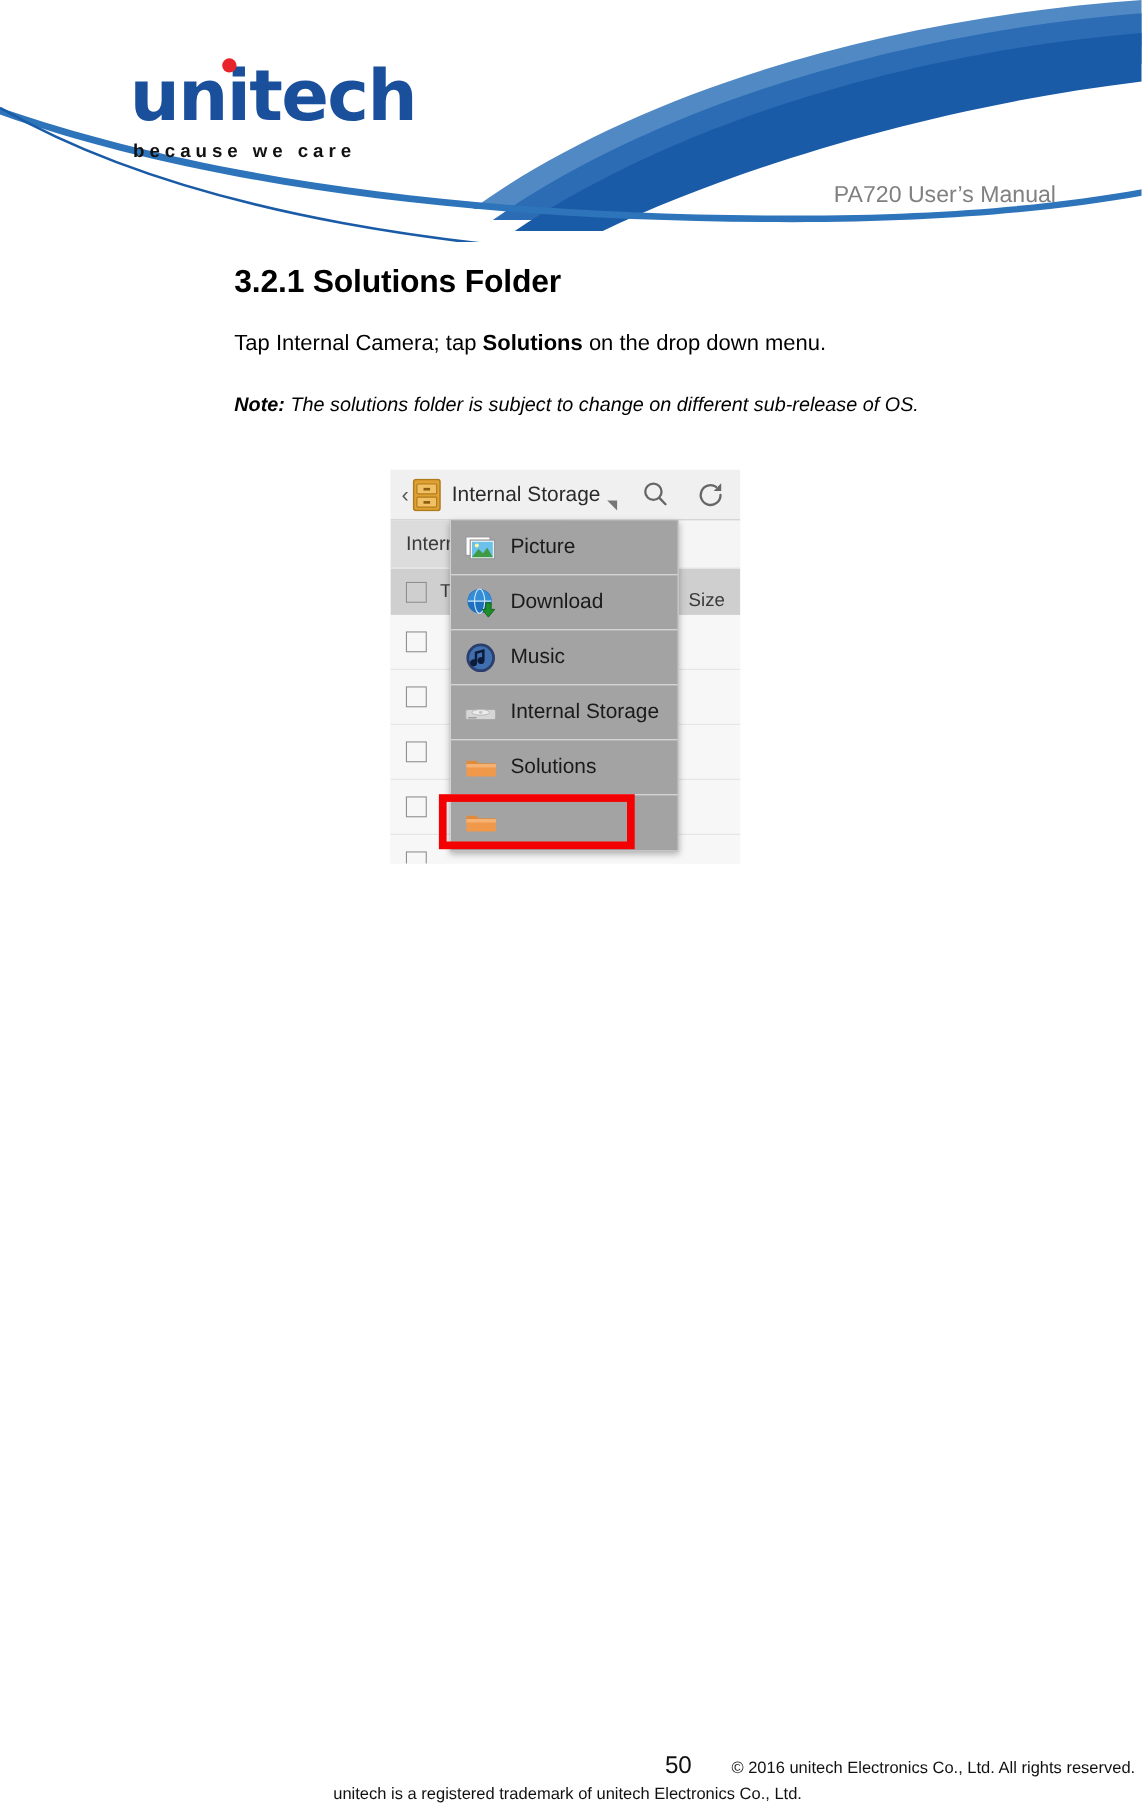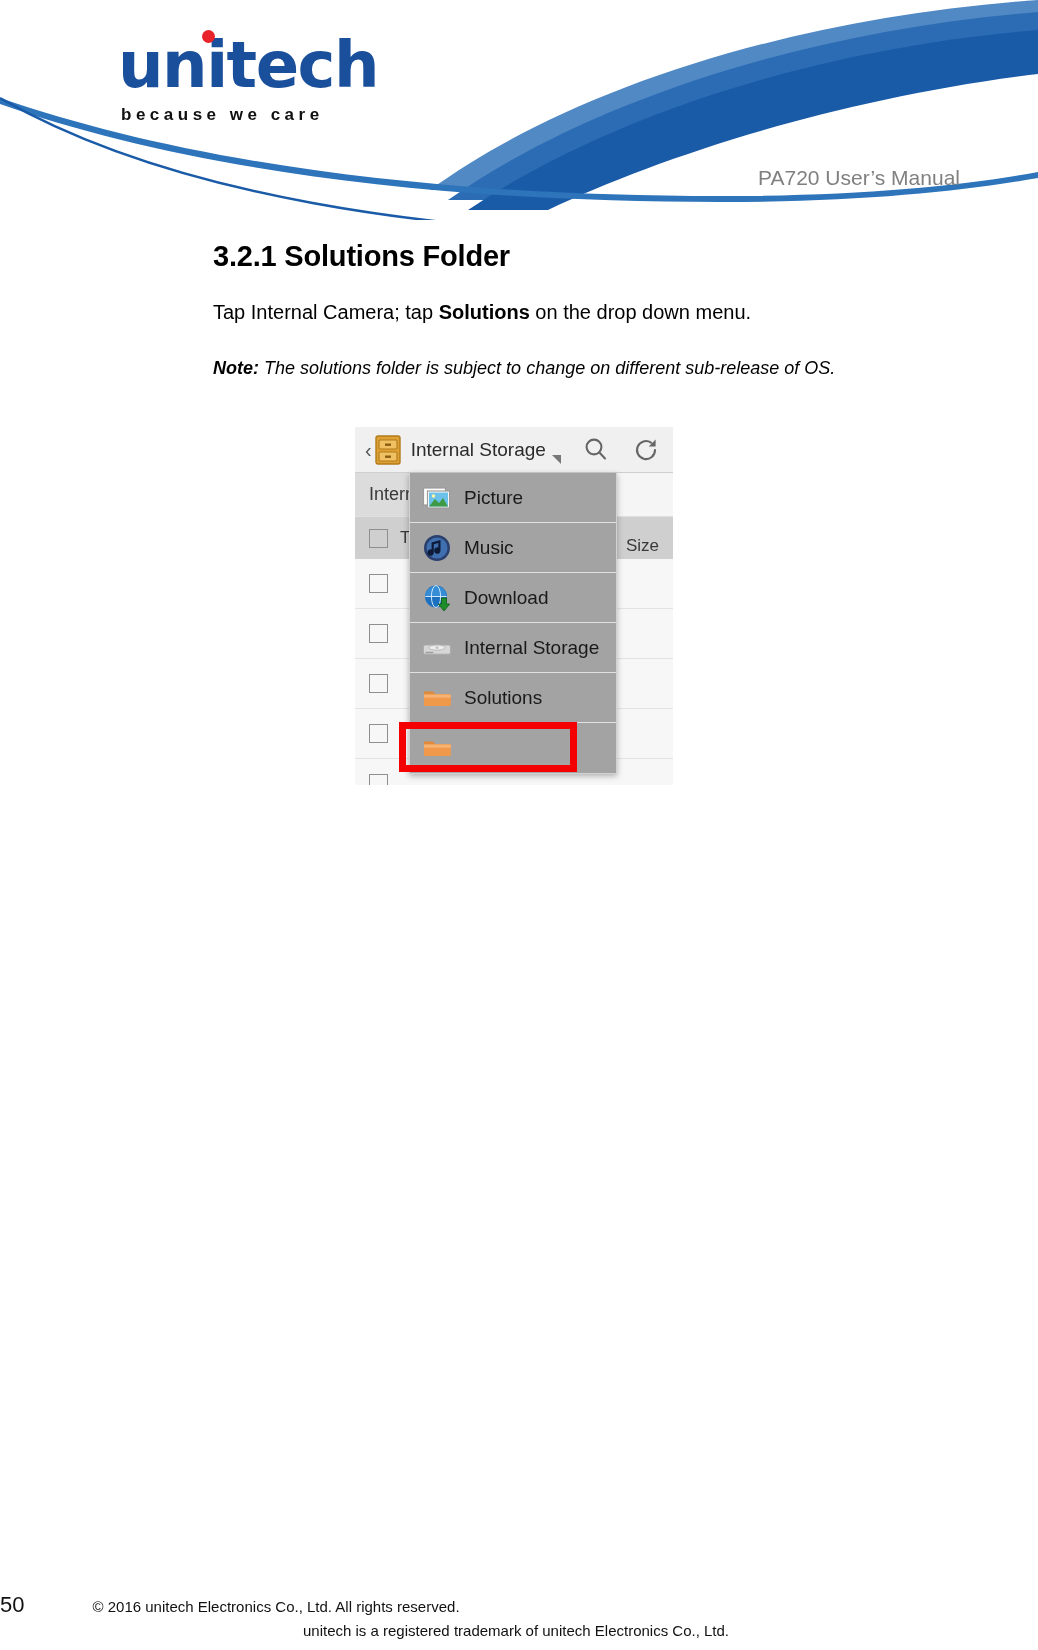--- a/index.html
+++ b/index.html
@@ -23,21 +23,21 @@
     left: 0; top: 0;
     width: 1038px;
     height: 220px;
     overflow: hidden;
   }
   .header svg { position: absolute; left: 0; top: 0; }
 
   .logo-block {
     position: absolute;
     left: 118px;
-    top: 33px;
+    top: 56px;
     width: 300px;
   }
   .logo-word {
     font-family: "DejaVu Sans", sans-serif;
     font-weight: bold;
     font-size: 64px;
     line-height: 64px;
     letter-spacing: -1.5px;
     color: #1a4f9c;
     position: relative;
@@ -226,23 +226,22 @@
     position: absolute;
     left: 0;
     top: 1592px;
     width: 1038px;
     font-size: 15px;
     color: #111;
   }
   .footer-line1 {
     display: flex;
     align-items: baseline;
-    justify-content: flex-start;
+    justify-content: flex-end;
     padding-right: 6px;
-    gap: 32px;
   }
   .pageno { font-size: 22px; margin-right: 36px; }
   .footer-line2 {
     text-align: center;
     padding-right: 6px;
     margin-top: 4px;
   }
 </style>
 </head>
 <body>
@@ -350,44 +349,44 @@
             <circle cx="11.5" cy="13" r="1.8" fill="#fff59d"></circle>
           </svg>
         </span>
         <span class="dd-label">Picture</span>
       </div>
 
 
       <div class="dd-item">
         <span class="dd-ico">
           <svg width="30" height="30" viewBox="0 0 30 30">
-            <circle cx="15" cy="15" r="13" fill="#2a3f6e"></circle>
-            <circle cx="15" cy="15" r="10.5" fill="#3f6fae"></circle>
-            <path d="M18.5,7 L18.5,17.5 a3.2,3.2 0 1 1 -2.2,-3 L16.3,10 L11.8,11.3 L11.8,19.5 a3.2,3.2 0 1 1 -2.2,-3 L9.6,9.6 Z" fill="#0d1b38"></path>
-          </svg>
-        </span>
-        <span class="dd-label">Music</span>
-      </div>
-
-      <div class="dd-item">
-        <span class="dd-ico">
-          <svg width="30" height="30" viewBox="0 0 30 30">
             <circle cx="14" cy="13.5" r="11" fill="#1d6fc0"></circle>
             <path d="M3.4,13.5 a10.6,10.6 0 0 1 21.2,0 Z" fill="#49a6e8" opacity="0.55"></path>
             <ellipse cx="14" cy="13.5" rx="4.6" ry="11" fill="none" stroke="#cfe8fb" stroke-width="1"></ellipse>
             <line x1="3.4" y1="13.5" x2="24.6" y2="13.5" stroke="#cfe8fb" stroke-width="1"></line>
             <path d="M19.5,15 h5 v6 h3.2 L22,28 L16.3,21 h3.2 Z" fill="#1e8e2a" stroke="#0f5c18" stroke-width="0.8"></path>
           </svg>
         </span>
         <span class="dd-label">Download</span>
       </div>
 
       <div class="dd-item">
         <span class="dd-ico">
           <svg width="30" height="30" viewBox="0 0 30 30">
+            <circle cx="15" cy="15" r="13" fill="#2a3f6e"></circle>
+            <circle cx="15" cy="15" r="10.5" fill="#3f6fae"></circle>
+            <path d="M18.5,7 L18.5,17.5 a3.2,3.2 0 1 1 -2.2,-3 L16.3,10 L11.8,11.3 L11.8,19.5 a3.2,3.2 0 1 1 -2.2,-3 L9.6,9.6 Z" fill="#0d1b38"></path>
+          </svg>
+        </span>
+        <span class="dd-label">Music</span>
+      </div>
+
+      <div class="dd-item">
+        <span class="dd-ico">
+          <svg width="30" height="30" viewBox="0 0 30 30">
             <path d="M3,12 h24 a1.6,1.6 0 0 1 1.6,1.6 v6 a1.6,1.6 0 0 1 -1.6,1.6 H3 a1.6,1.6 0 0 1 -1.6,-1.6 v-6 A1.6,1.6 0 0 1 3,12 Z" fill="#d6d6d6" stroke="#a9a9a9" stroke-width="1"></path>
             <ellipse cx="15" cy="14.6" rx="8" ry="2.6" fill="#ececec" stroke="#b5b5b5" stroke-width="0.9"></ellipse>
             <circle cx="15" cy="14.6" r="1.5" fill="#c4c4c4"></circle>
             <rect x="3.4" y="18.8" width="8" height="1.4" rx="0.6" fill="#9e9e9e"></rect>
           </svg>
         </span>
         <span class="dd-label">Internal Storage</span>
       </div>
 
       <div class="dd-item">

